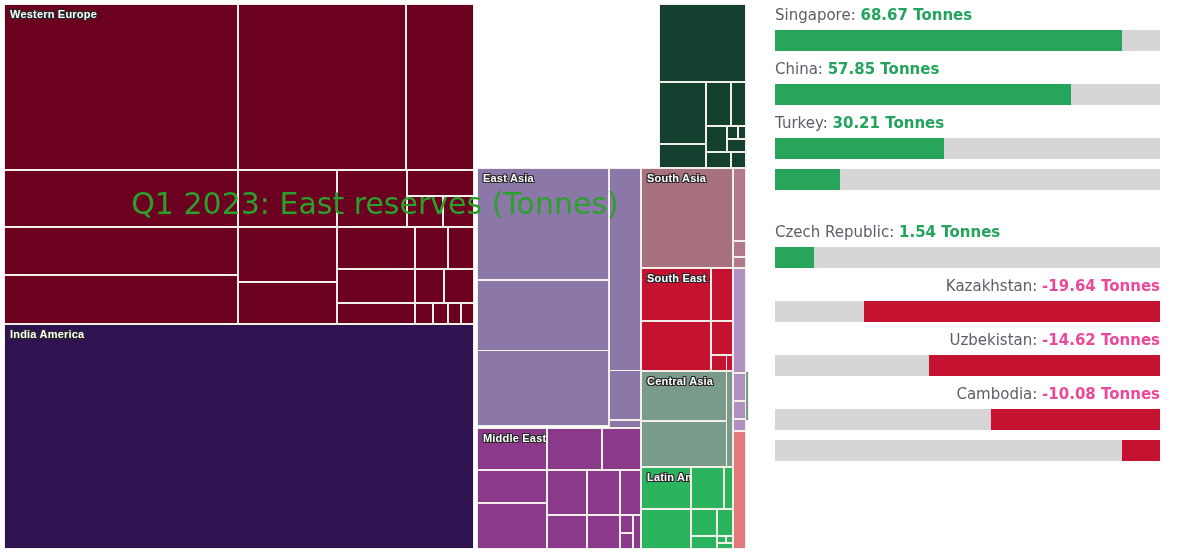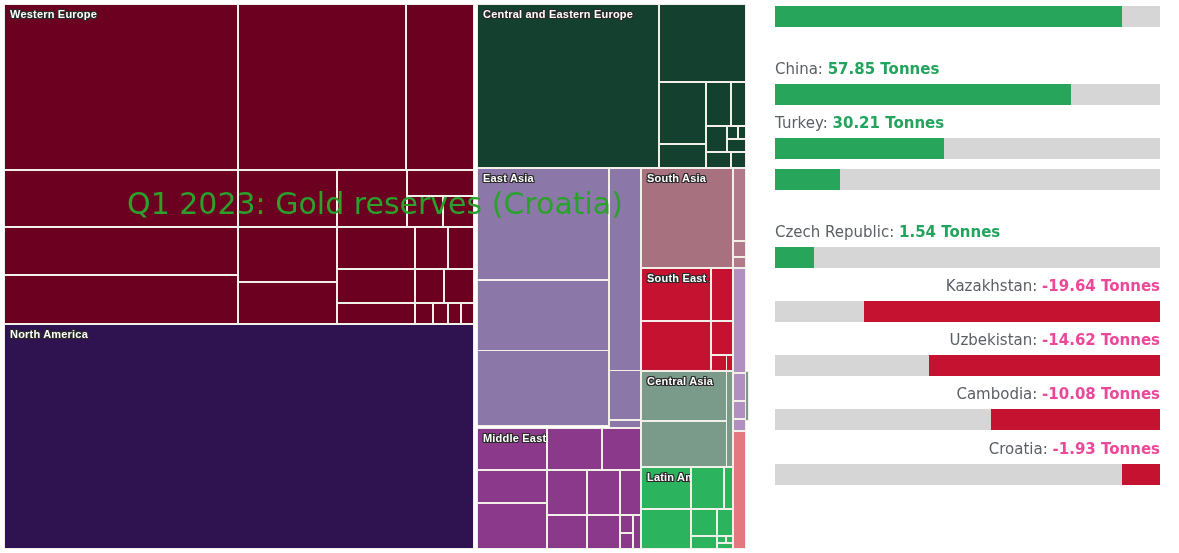--- a/index.html
+++ b/index.html
@@ -146,26 +146,23 @@
     <div class="cell" style="left:337px;top:269px;width:78px;height:34px;background:#6b0020;"></div>
     <div class="cell" style="left:337px;top:303px;width:78px;height:21px;background:#6b0020;"></div>
     <div class="cell" style="left:415px;top:269px;width:29px;height:34px;background:#6b0020;"></div>
     <div class="cell" style="left:444px;top:269px;width:30px;height:34px;background:#6b0020;"></div>
     <div class="cell" style="left:415px;top:303px;width:18px;height:21px;background:#6b0020;"></div>
     <div class="cell" style="left:433px;top:303px;width:15px;height:21px;background:#6b0020;"></div>
     <div class="cell" style="left:448px;top:303px;width:13px;height:21px;background:#6b0020;"></div>
     <div class="cell" style="left:461px;top:303px;width:13px;height:21px;background:#6b0020;"></div>
 
     <div class="cell" style="left:4px;top:324px;width:470px;height:225px;background:#2e1350;">
-      <span class="cell-label">North America</span>
-    </div>
-
-    <div class="cell" style="left:477px;top:4px;width:182px;height:164px;background:#13402f;">
-      <span class="cell-label">Central and Eastern Europe</span>
-    </div>
+      <span class="cell-label">India America</span>
+    </div>
+
     <div class="cell" style="left:659px;top:4px;width:87px;height:78px;background:#13402f;"></div>
     <div class="cell" style="left:659px;top:82px;width:47px;height:62px;background:#13402f;"></div>
     <div class="cell" style="left:706px;top:82px;width:25px;height:44px;background:#13402f;"></div>
     <div class="cell" style="left:731px;top:82px;width:15px;height:44px;background:#13402f;"></div>
     <div class="cell" style="left:706px;top:126px;width:21px;height:26px;background:#13402f;"></div>
     <div class="cell" style="left:727px;top:126px;width:11px;height:13px;background:#13402f;"></div>
     <div class="cell" style="left:738px;top:126px;width:8px;height:13px;background:#13402f;"></div>
     <div class="cell" style="left:727px;top:139px;width:19px;height:13px;background:#13402f;"></div>
     <div class="cell" style="left:659px;top:144px;width:47px;height:24px;background:#13402f;"></div>
     <div class="cell" style="left:706px;top:152px;width:25px;height:16px;background:#13402f;"></div>
@@ -230,26 +227,27 @@
     <div class="cell" style="left:717px;top:536px;width:9px;height:7px;background:#2bb35e;"></div>
     <div class="cell" style="left:726px;top:536px;width:7px;height:7px;background:#2bb35e;"></div>
     <div class="cell" style="left:717px;top:543px;width:16px;height:6px;background:#2bb35e;"></div>
 
     <div class="cell" style="left:733px;top:268px;width:13px;height:105px;background:#b18fc0;"></div>
     <div class="cell" style="left:733px;top:373px;width:13px;height:28px;background:#b18fc0;"></div>
     <div class="cell" style="left:733px;top:401px;width:13px;height:18px;background:#b18fc0;"></div>
     <div class="cell" style="left:733px;top:419px;width:13px;height:12px;background:#b18fc0;"></div>
     <div class="cell" style="left:733px;top:431px;width:13px;height:118px;background:#e2797f;"></div>
 
-    <div id="treemap-title">Q1 2023: Gold reserves (Croatia)</div>
+    <div id="treemap-title">Q1 2023: East reserves (Tonnes)</div>
   </div>
 
   <div id="bar-panel">
 
   <div class="bar-row pos">
+        <div class="bar-caption"><span class="name">Singapore: </span><span class="val">68.67 Tonnes</span></div>
         <div class="bar-track">
           <div class="bar-fill" style="width: 90%;"></div>
         </div>
       </div>
       <div class="bar-row pos">
         <div class="bar-caption"><span class="name">China: </span><span class="val">57.85 Tonnes</span></div>
         <div class="bar-track">
           <div class="bar-fill" style="width: 77%;"></div>
         </div>
       </div>
@@ -282,19 +280,18 @@
           <div class="bar-fill" style="width: 60%;"></div>
         </div>
       </div>
       <div class="bar-row neg">
         <div class="bar-caption"><span class="name">Cambodia: </span><span class="val">-10.08 Tonnes</span></div>
         <div class="bar-track">
           <div class="bar-fill" style="width: 44%;"></div>
         </div>
       </div>
       <div class="bar-row neg">
-        <div class="bar-caption"><span class="name">Croatia: </span><span class="val">-1.93 Tonnes</span></div>
         <div class="bar-track">
           <div class="bar-fill" style="width: 10%;"></div>
         </div>
       </div>
     </div>
 </div>
 
 </body></html>

